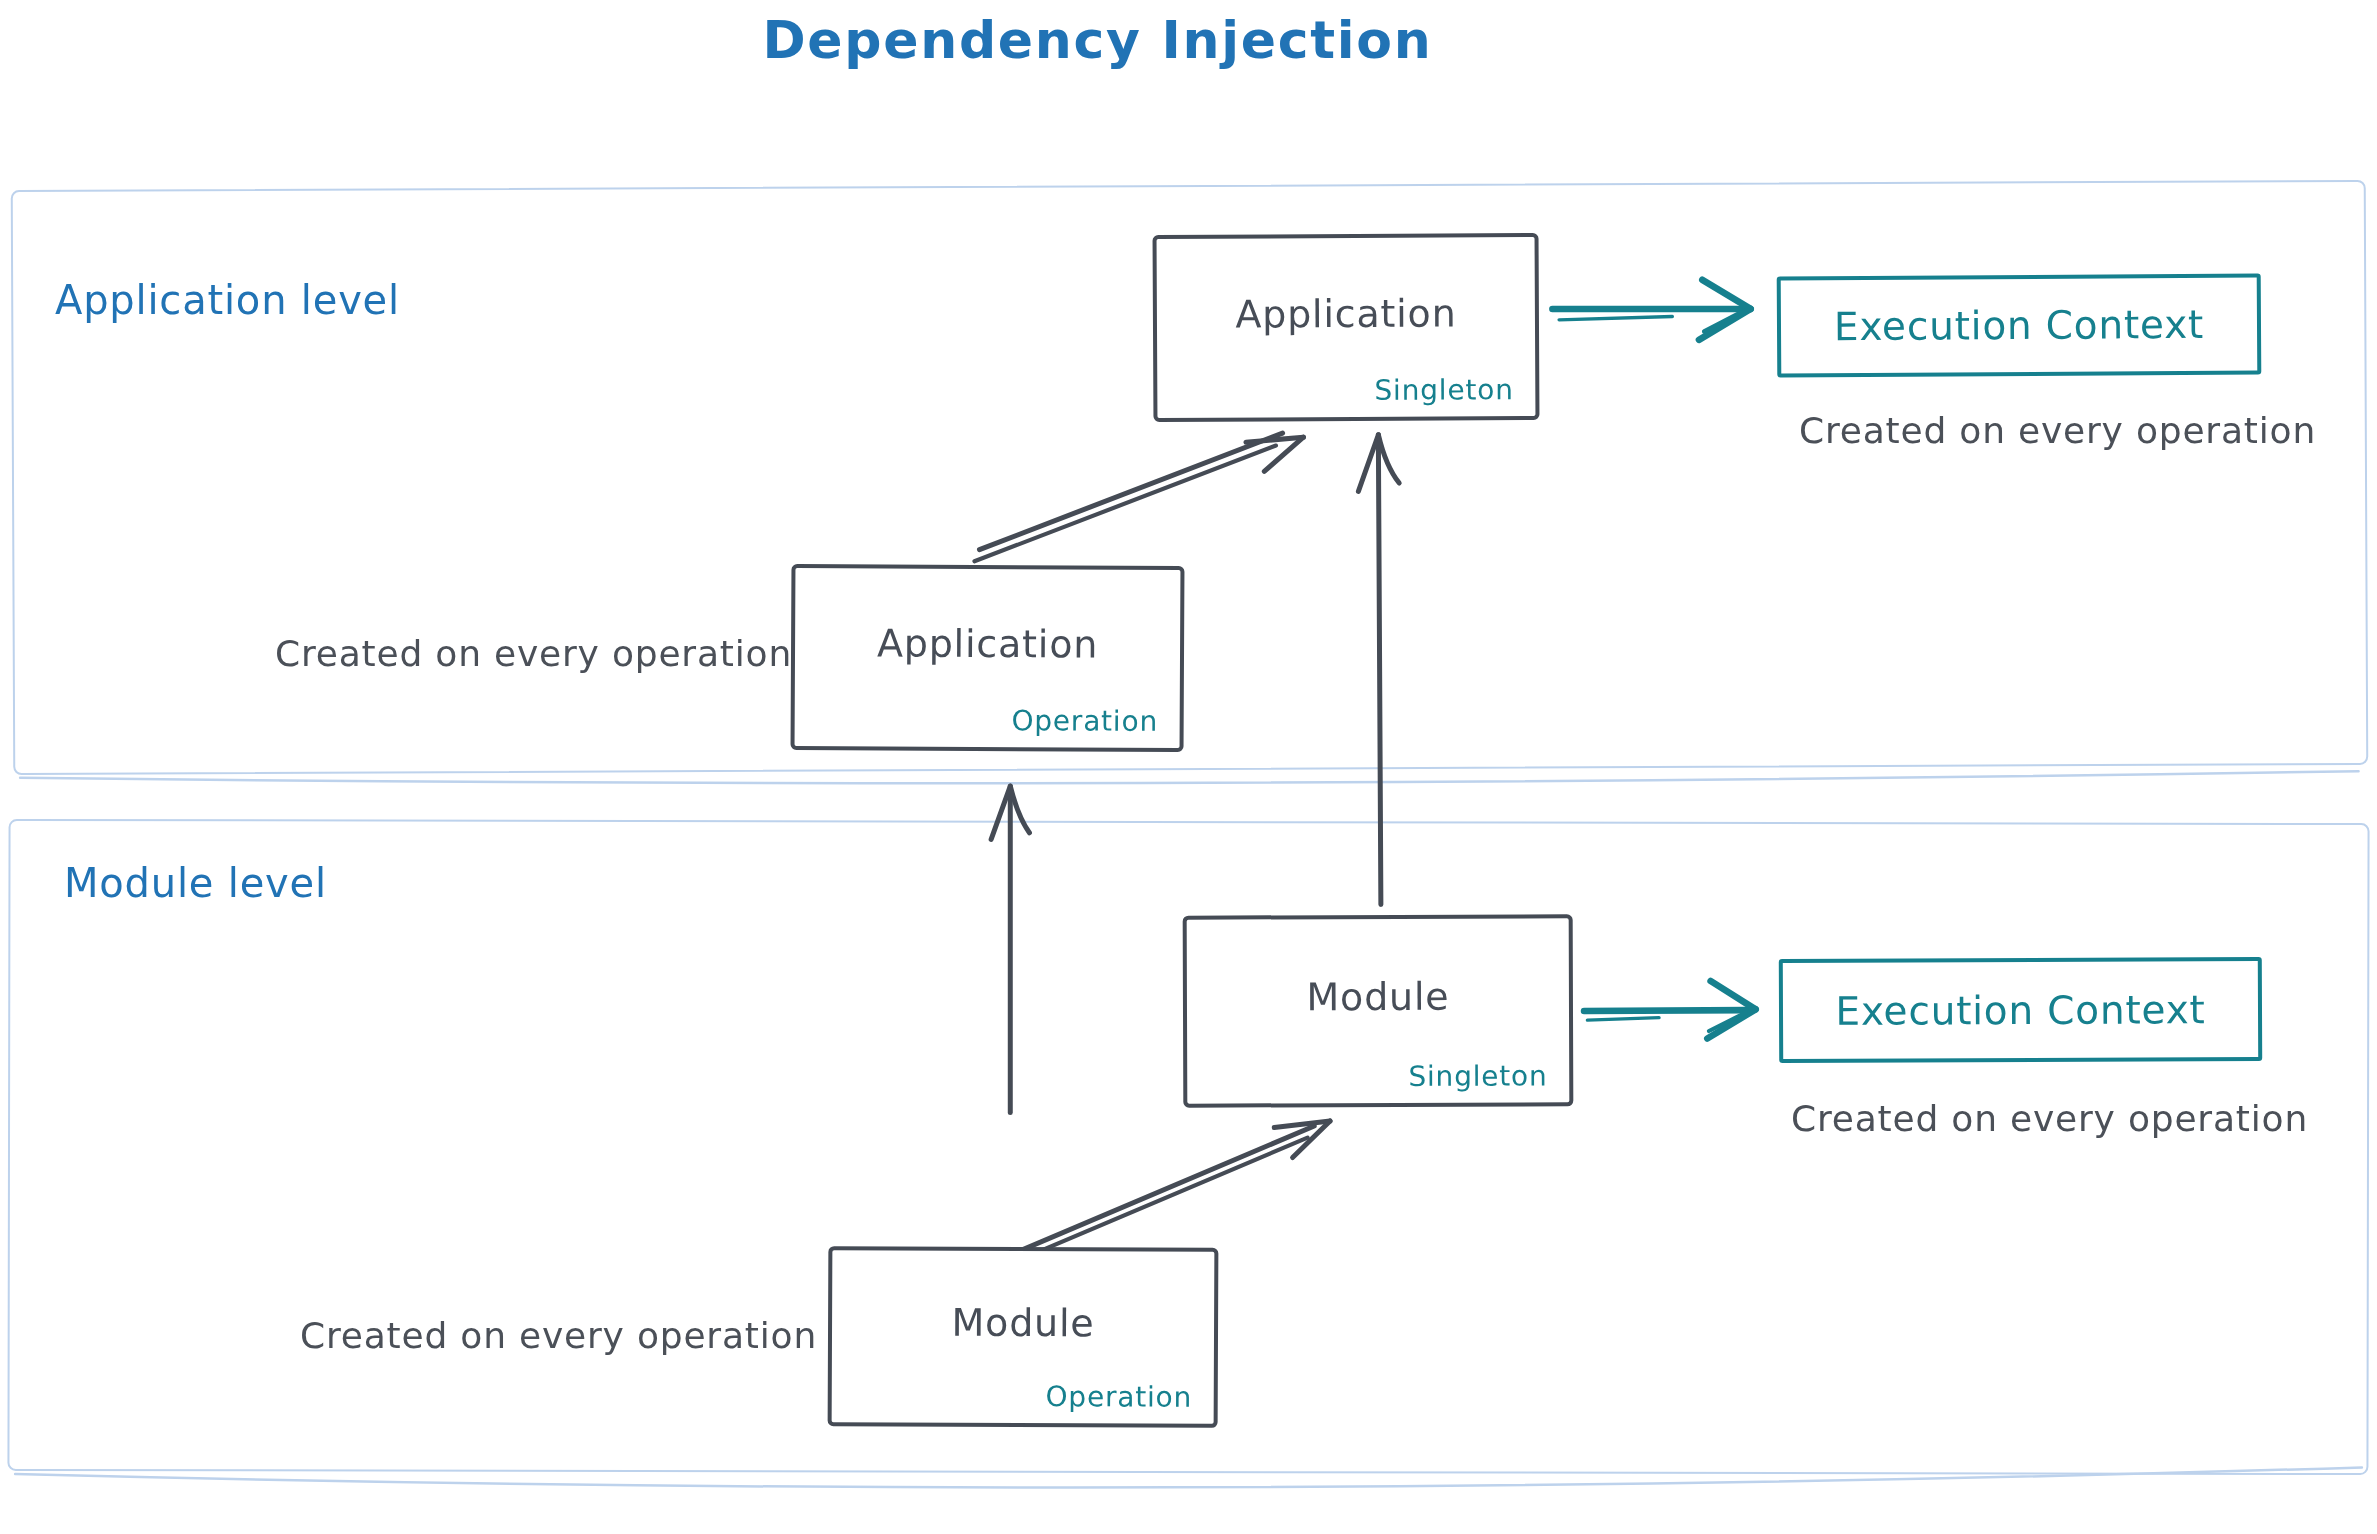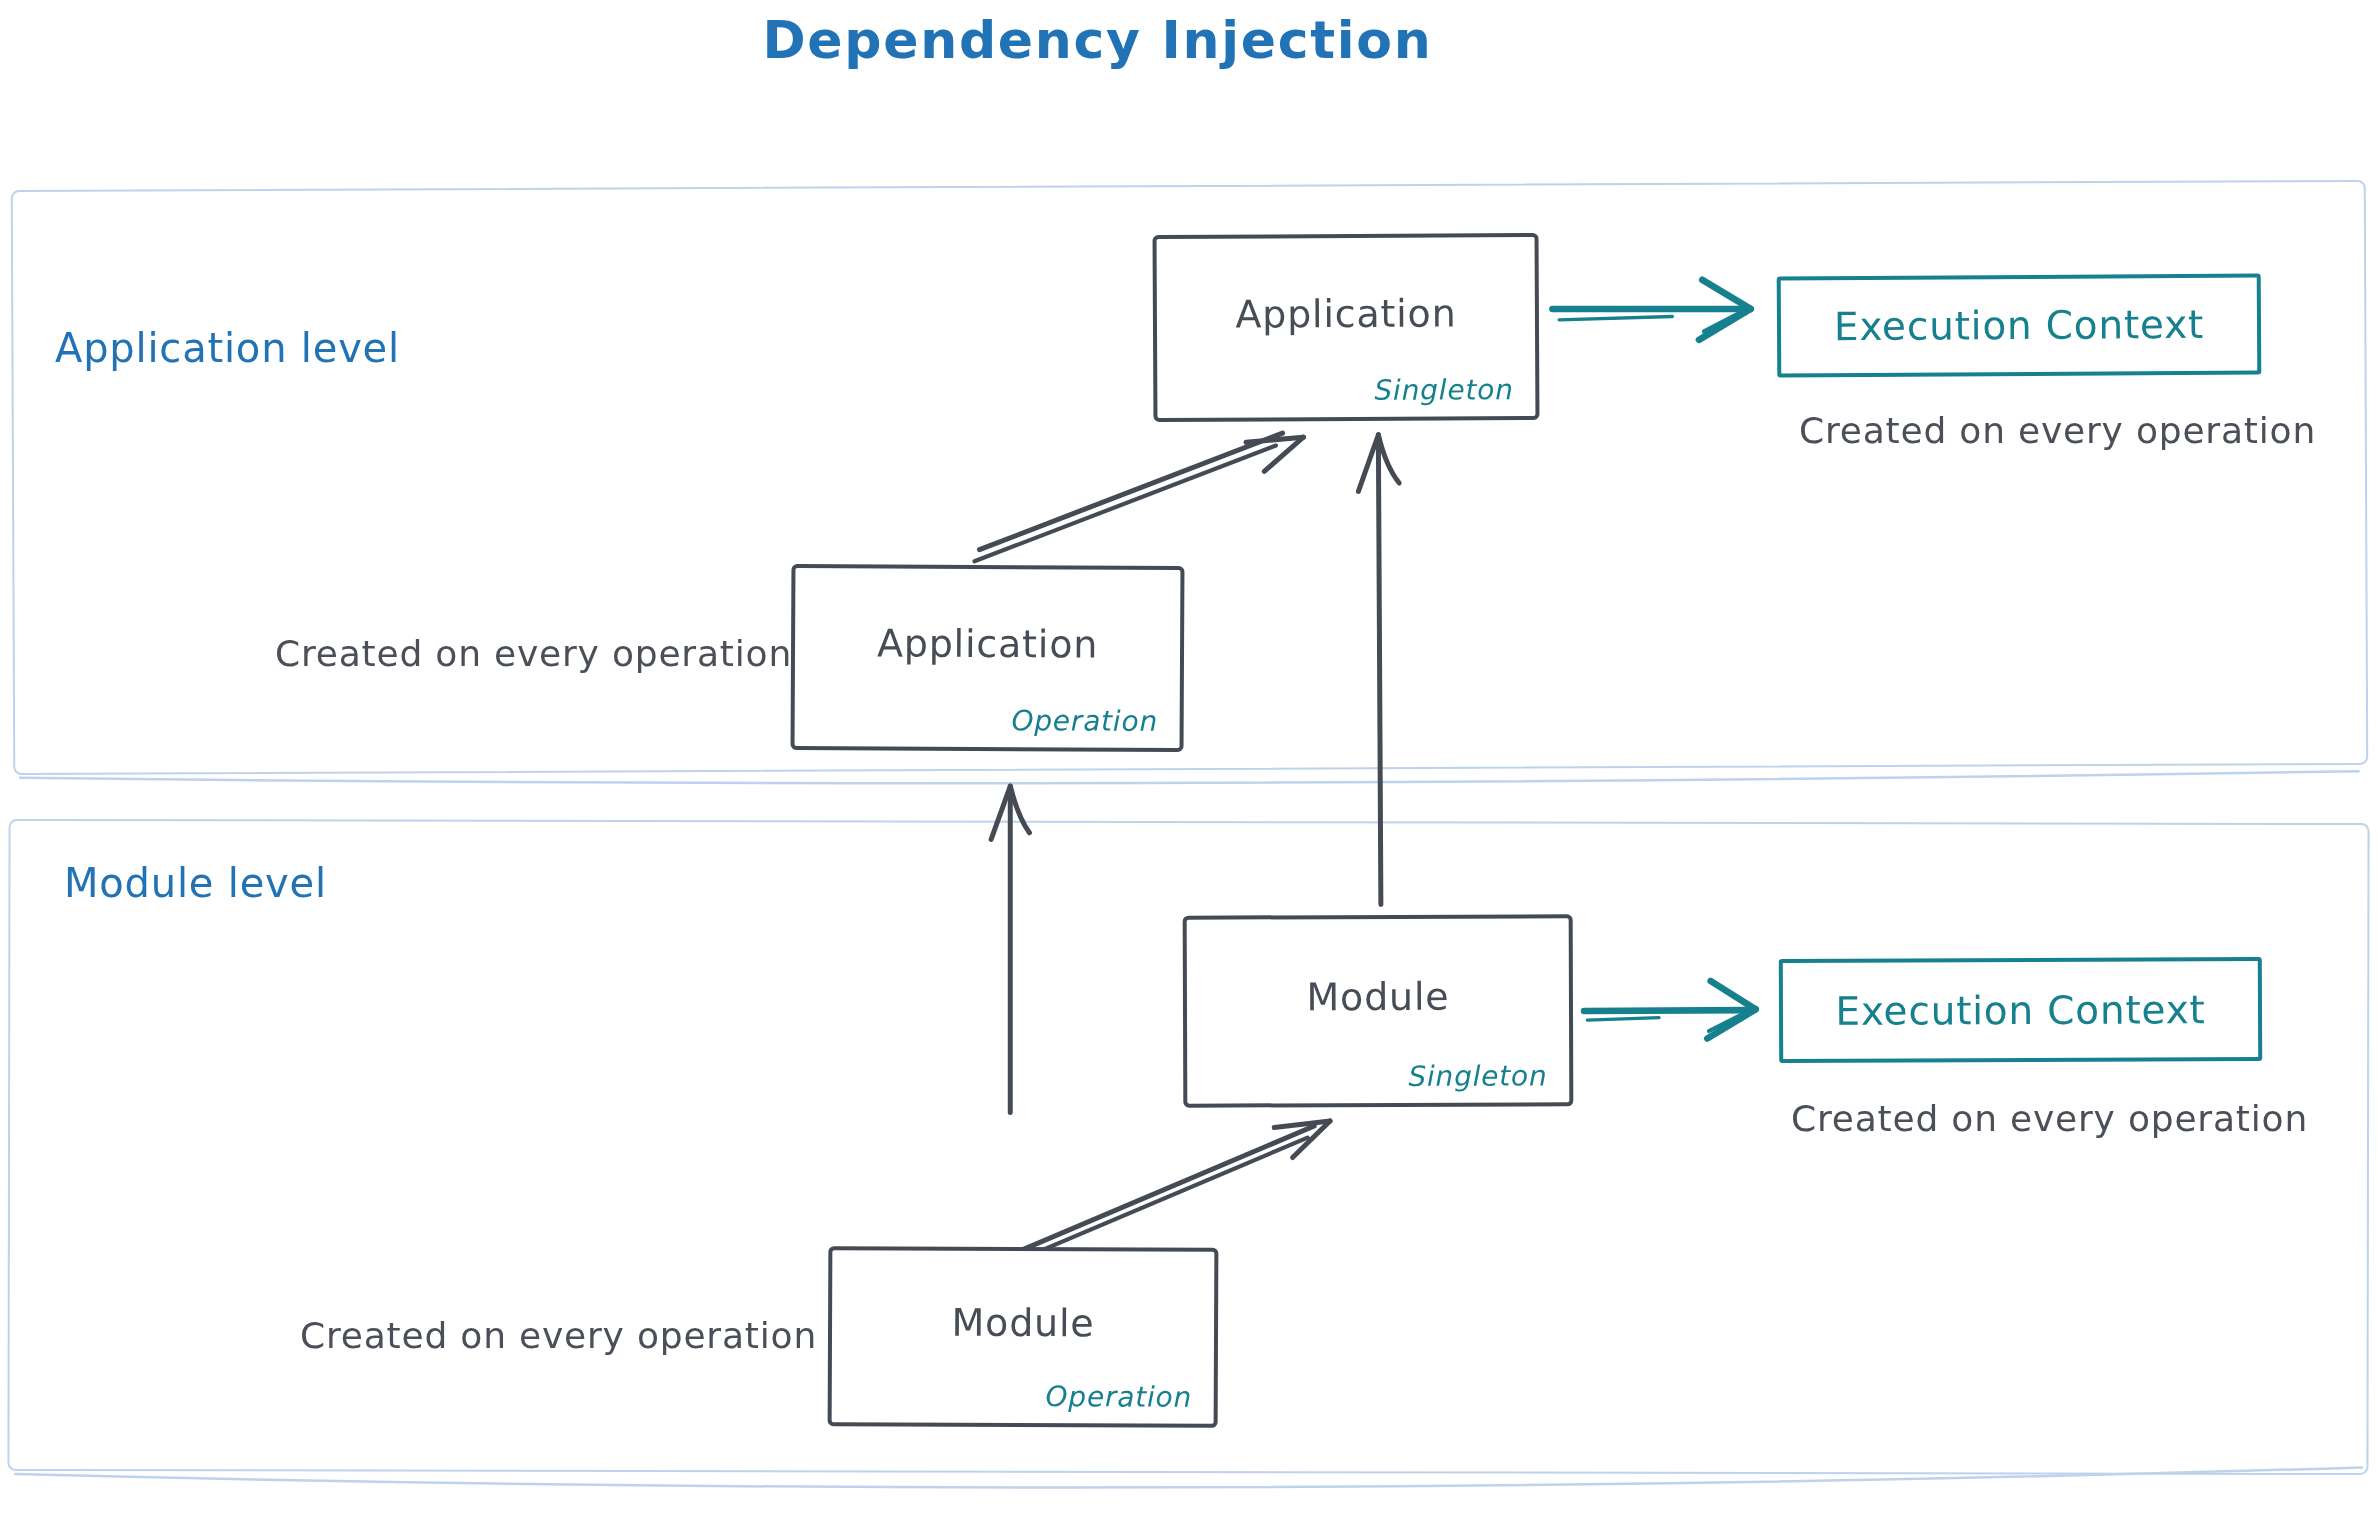--- a/index.html
+++ b/index.html
@@ -13,28 +13,28 @@
     font-size:52px;font-weight:bold;letter-spacing:1.7px;color:#2173b5;}
   .page-subtitle{left:764px;top:102px;width:666px;text-align:center;
     font-size:28px;color:#4b5058;letter-spacing:0.8px;}
 
   
   .level-container{border:2.5px solid #bdd2ec;border-radius:8.3px;background:transparent;}
   .container-app{left:11.7px;top:185px;width:2351px;height:581px;transform:rotate(-0.25deg);}
   .container-module{left:8.3px;top:821px;width:2357px;height:648px;transform:rotate(0.1deg);}
 
   .level-label{font-size:40px;color:#2173b5;letter-spacing:0.8px;}
-  .label-app{left:55px;top:277px;margin-top:48px;}
+  .label-app{left:55px;top:277px;}
   .label-module{left:64px;top:860px;}
 
   
   .node-box{border:4.2px solid #454b55;border-radius:5.8px;background:#ffffff;
     display:flex;align-items:center;justify-content:center;}
   .node-title{font-size:38px;color:#474d57;letter-spacing:0.8px;margin-bottom:28px;}
-  .node-scope{position:absolute;right:21.7px;bottom:10px;font-size:28px;color:#16808e;letter-spacing:0.8px;font-style:italic;}
+  .node-scope{position:absolute;right:21.7px;bottom:10px;font-size:28px;color:#16808e;letter-spacing:0.8px;}
 
   .box-app-singleton{left:1153px;top:234px;width:378px;height:179px;transform:rotate(-0.3deg);}
   .box-app-operation{left:791px;top:565px;width:385px;height:178px;transform:rotate(0.3deg);}
   .box-module-singleton{left:1183px;top:915px;width:382px;height:184px;transform:rotate(-0.2deg);}
   .box-module-operation{left:828px;top:1247px;width:382px;height:172px;transform:rotate(0.25deg);}
 
   
   .context-box{border:4.2px solid #16808e;border-radius:3.3px;background:#ffffff;
     display:flex;align-items:center;justify-content:center;}
   .context-label{font-size:39px;color:#16808e;letter-spacing:0.8px;white-space:nowrap;}

